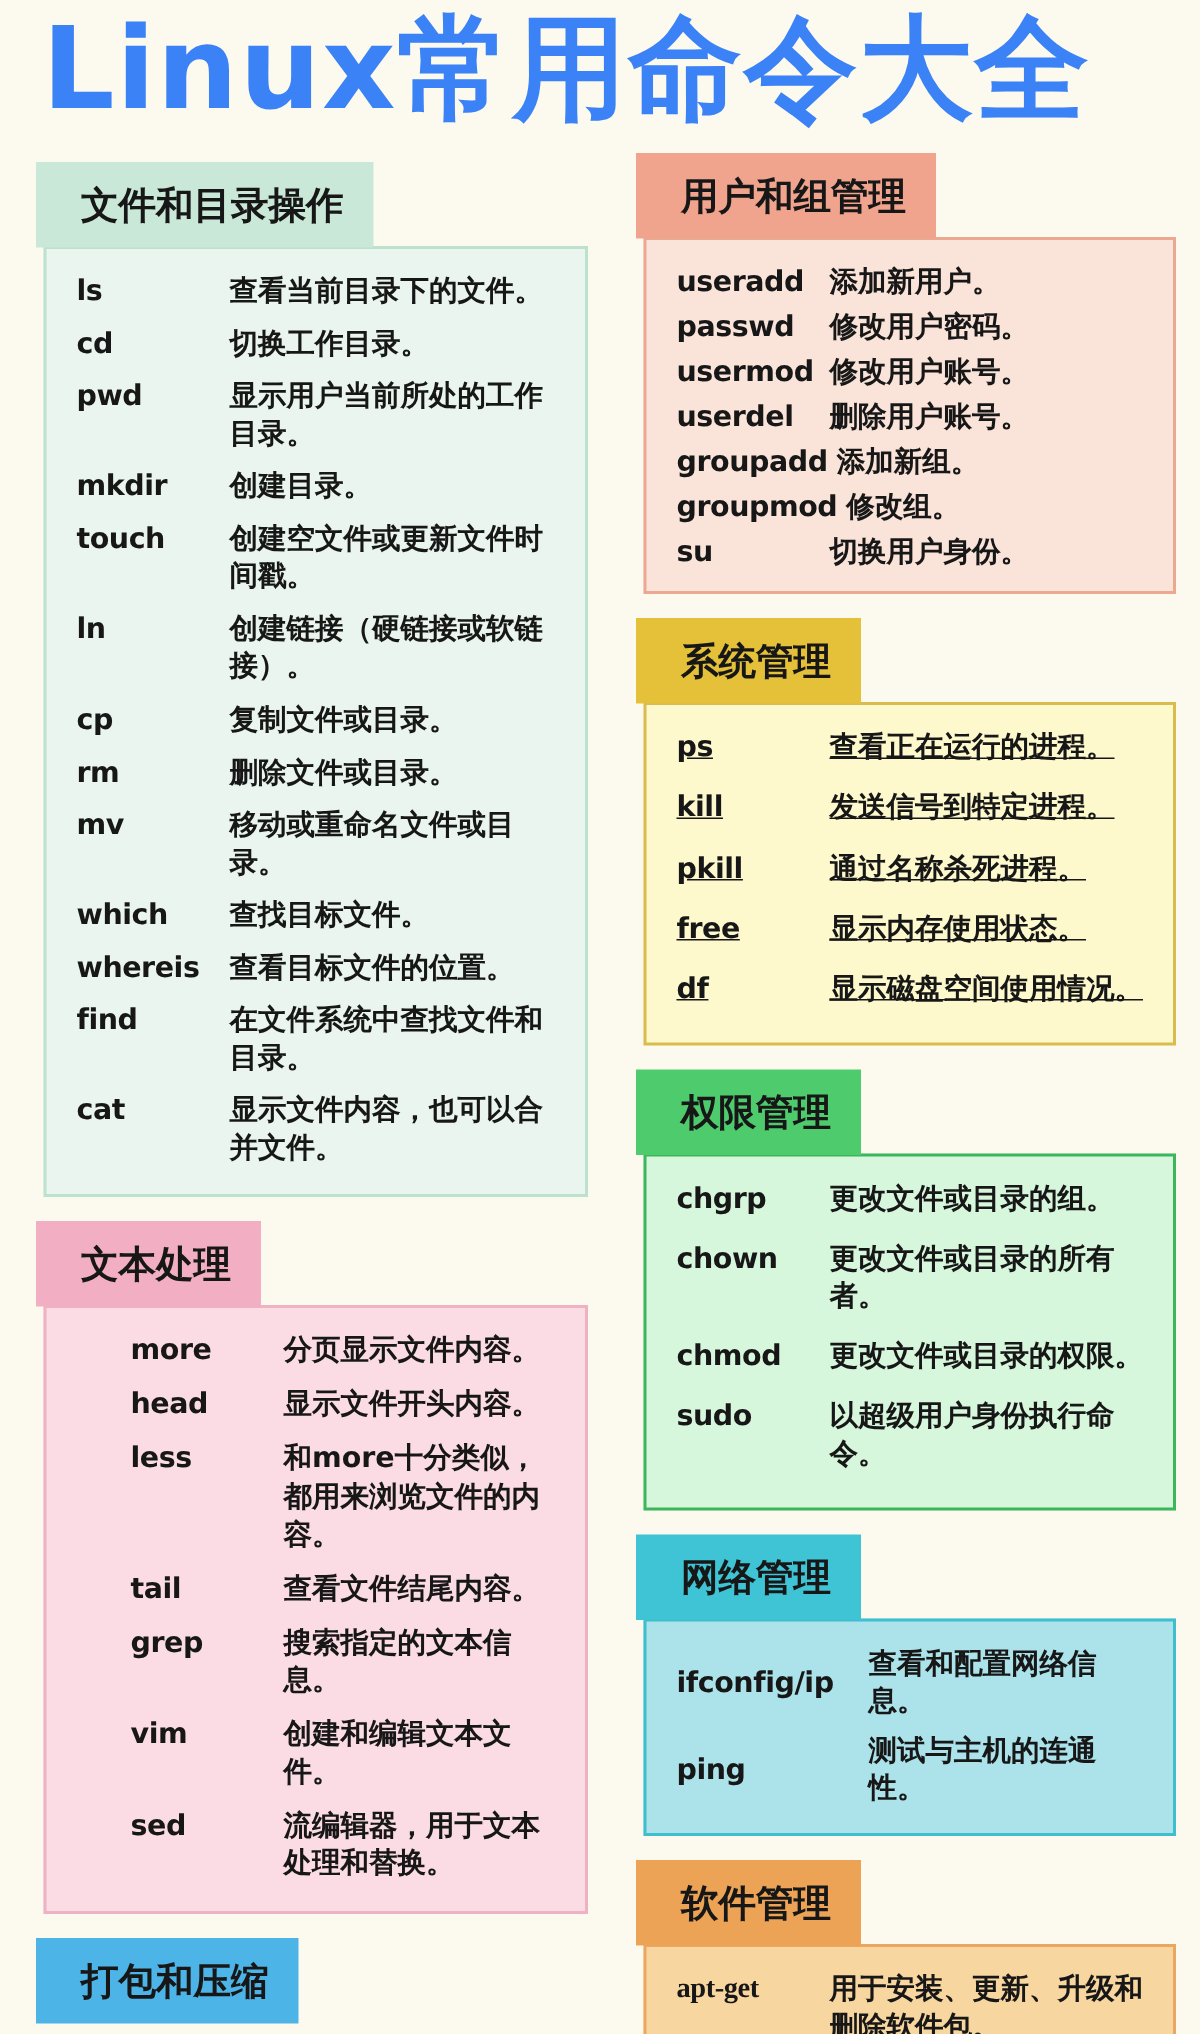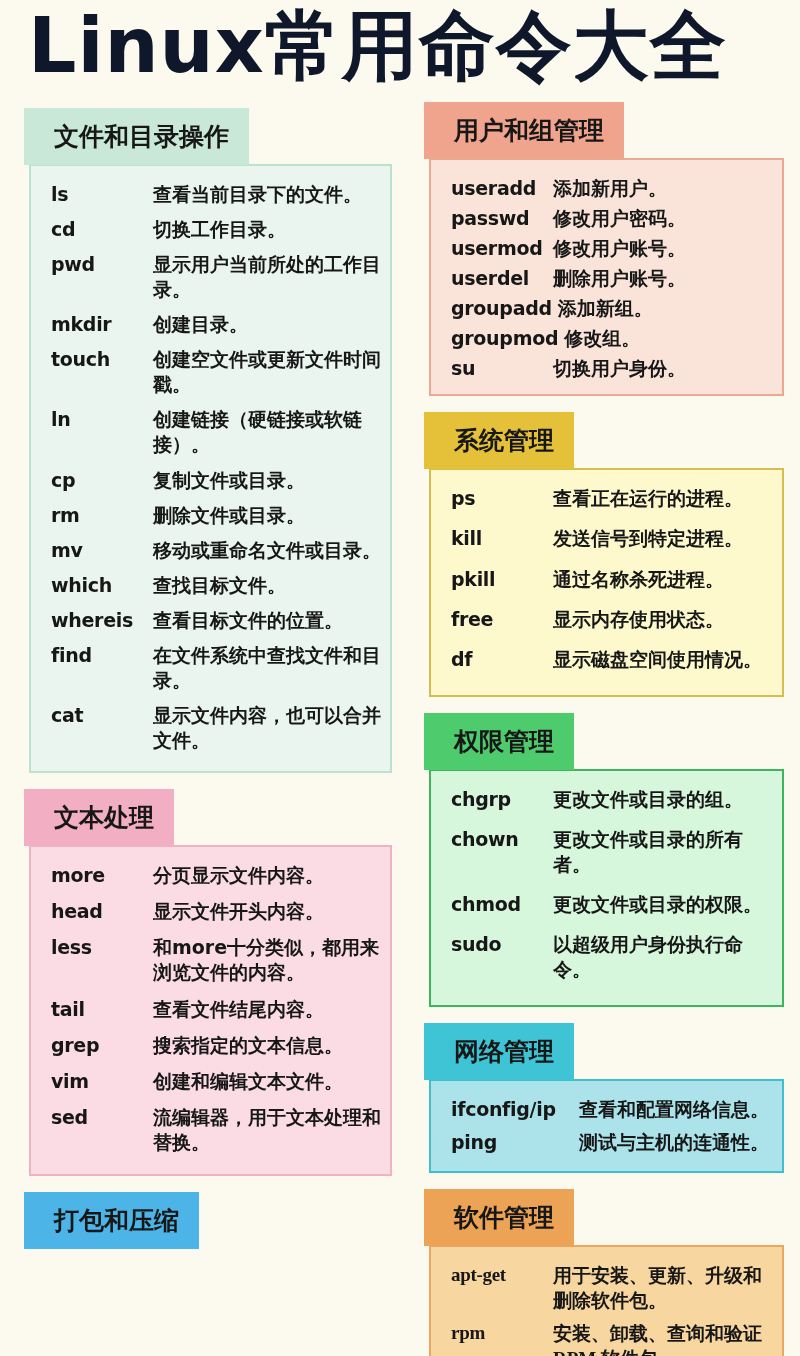--- a/index.html
+++ b/index.html
@@ -40,21 +40,21 @@
     padding: 12px 20px 12px 30px;
     position: relative;
     z-index: 2;
     vertical-align: bottom;
   }
   .box {
     background: var(--body-bg);
     border: 2px solid var(--border);
     margin-left: 5px;
     margin-top: -1px;
-    padding: 16px 2px 8px 20px;
+    padding: 16px 14px 8px 20px;
     position: relative;
     z-index: 1;
   }
   .row { display: flex; margin-bottom: 11px; }
   .cmd {
     flex: 0 0 96px;
     font-weight: 700;
     font-size: 19px;
     line-height: 1.3;
     letter-spacing: -0.3px;
@@ -62,33 +62,33 @@
   }
   .desc {
     flex: 1;
     min-width: 0;
     font-weight: 700;
     font-size: 19px;
     line-height: 1.32;
   }
   
   .sec-file-dir  .row { margin-bottom: 10px; }
-  .sec-text      .row { margin-bottom: 11px; }
+  .sec-text      .row { margin-bottom: 11px; margin-left: 36px; }
   .sec-user-group .row { margin-bottom: 5px; }
-  .sec-system    .row { margin-bottom: 15px; }
+  .sec-system    .row { margin-bottom: 15px; text-decoration: underline; }
   .sec-permission .row { margin-bottom: 15px; }
   .sec-network   .row { margin-bottom: 8px; align-items: center; }
   .sec-network   .cmd { flex-basis: 122px; }
   .sec-software  .row { margin-bottom: 7px; font-family: Liberation Serif, serif; }
   .sec-user-group { margin-top: -6px; }
 </style>
 </head>
 <body style="background: rgb(252, 250, 239);">
 
-<h1 class="page-title" style="color: #0f172a;">Linux常用命令大全</h1>
+<h1 class="page-title" style="color: #3b82f6;">Linux常用命令大全</h1>
 
 <div class="columns">
   <div class="col-left">
       <section class="cmd-section sec-file-dir" style="--header-bg: #c9e8d7; --body-bg: #e9f5ee; --border: #bce1cd;"><div class="tab">文件和目录操作</div><div class="box">
           <div class="row">
             <span class="cmd">ls</span>
             <span class="desc">查看当前目录下的文件。</span>
           </div>
           <div class="row">
             <span class="cmd">cd</span>

